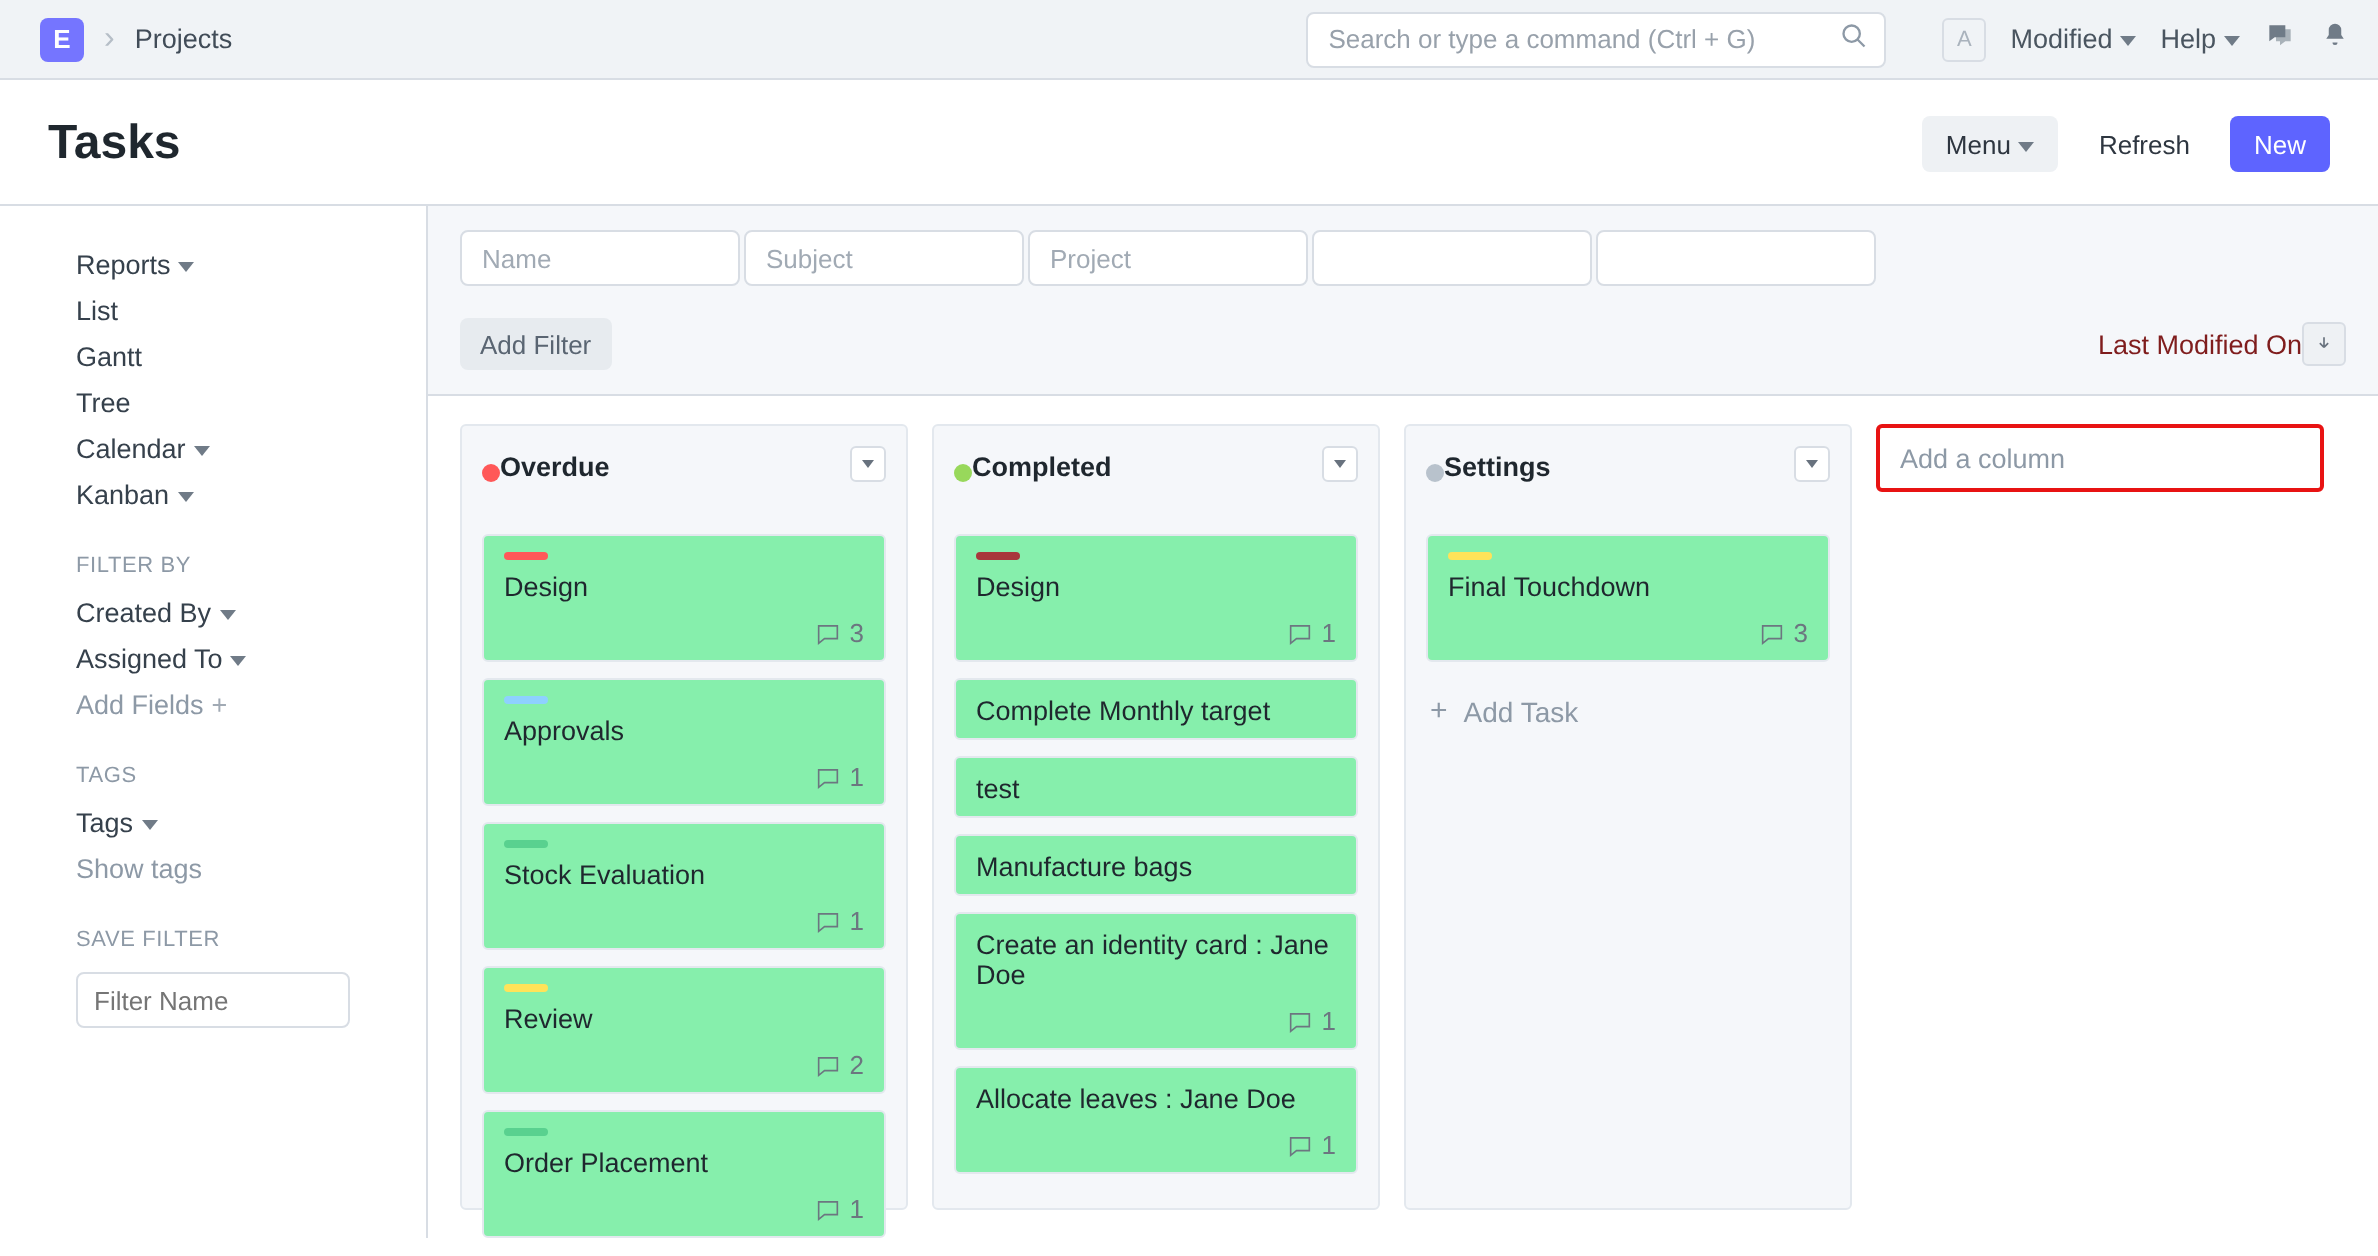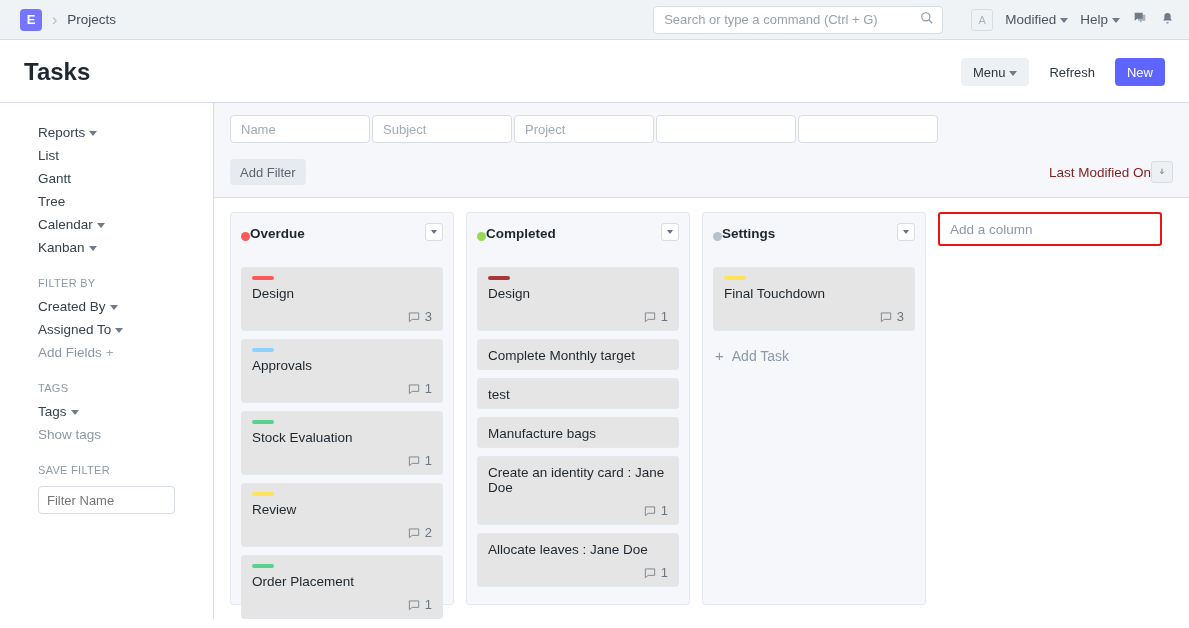--- a/index.html
+++ b/index.html
@@ -187,21 +187,21 @@
   }
   .dot { width: 9px; height: 9px; border-radius: 50%; }
   .col-title { font-weight: 600; flex: 1; }
   .col-menu {
     width: 18px; height: 18px;
     border: 1px solid var(--border);
     border-radius: 3px; background: #fff;
     display: flex; align-items: center; justify-content: center;
   }
   .card {
-    background: #e5e5e5;
+    background: #86efac;
     border: 1px solid #e3e8ee;
     border-radius: 3px;
     padding: 8px 10px 6px;
     margin-bottom: 8px;
   }
   .card .bar { width: 22px; height: 4px; border-radius: 2px; margin-bottom: 6px; }
   .card .card-title { font-size: 13.5px; color: #1f272e; }
   .card .meta {
     display: flex; justify-content: flex-end; align-items: center;
     gap: 4px; margin-top: 8px;

